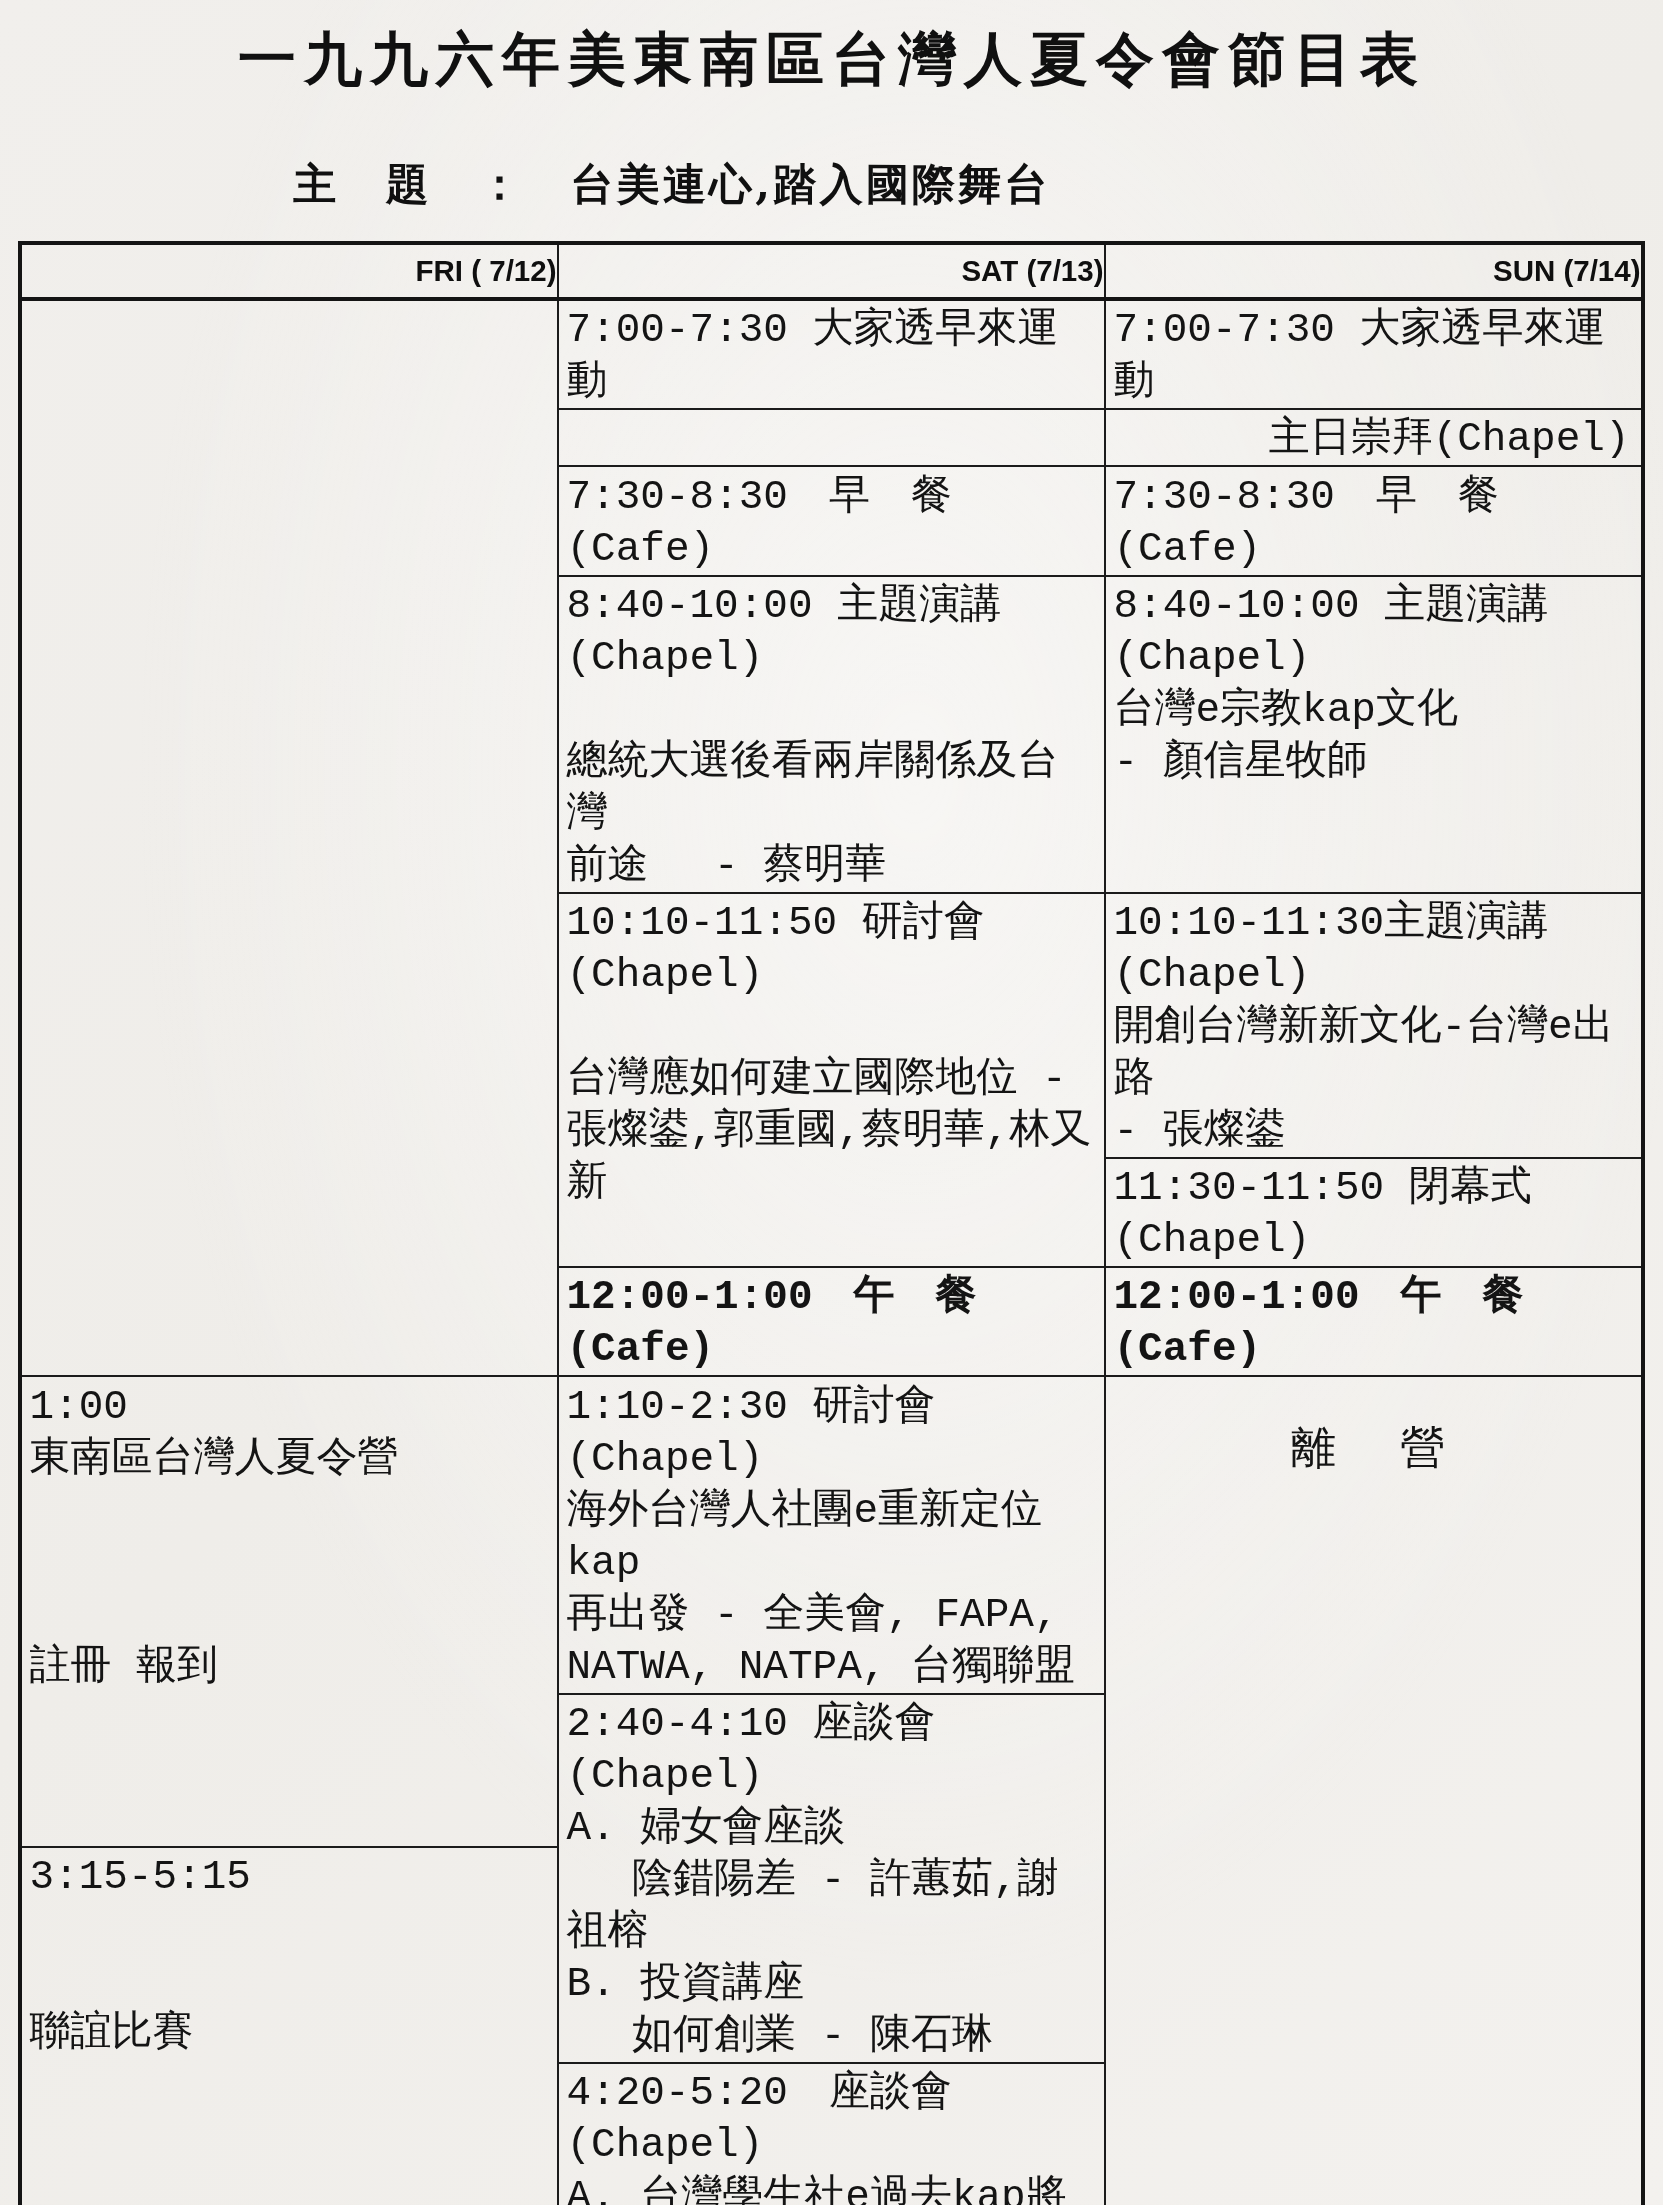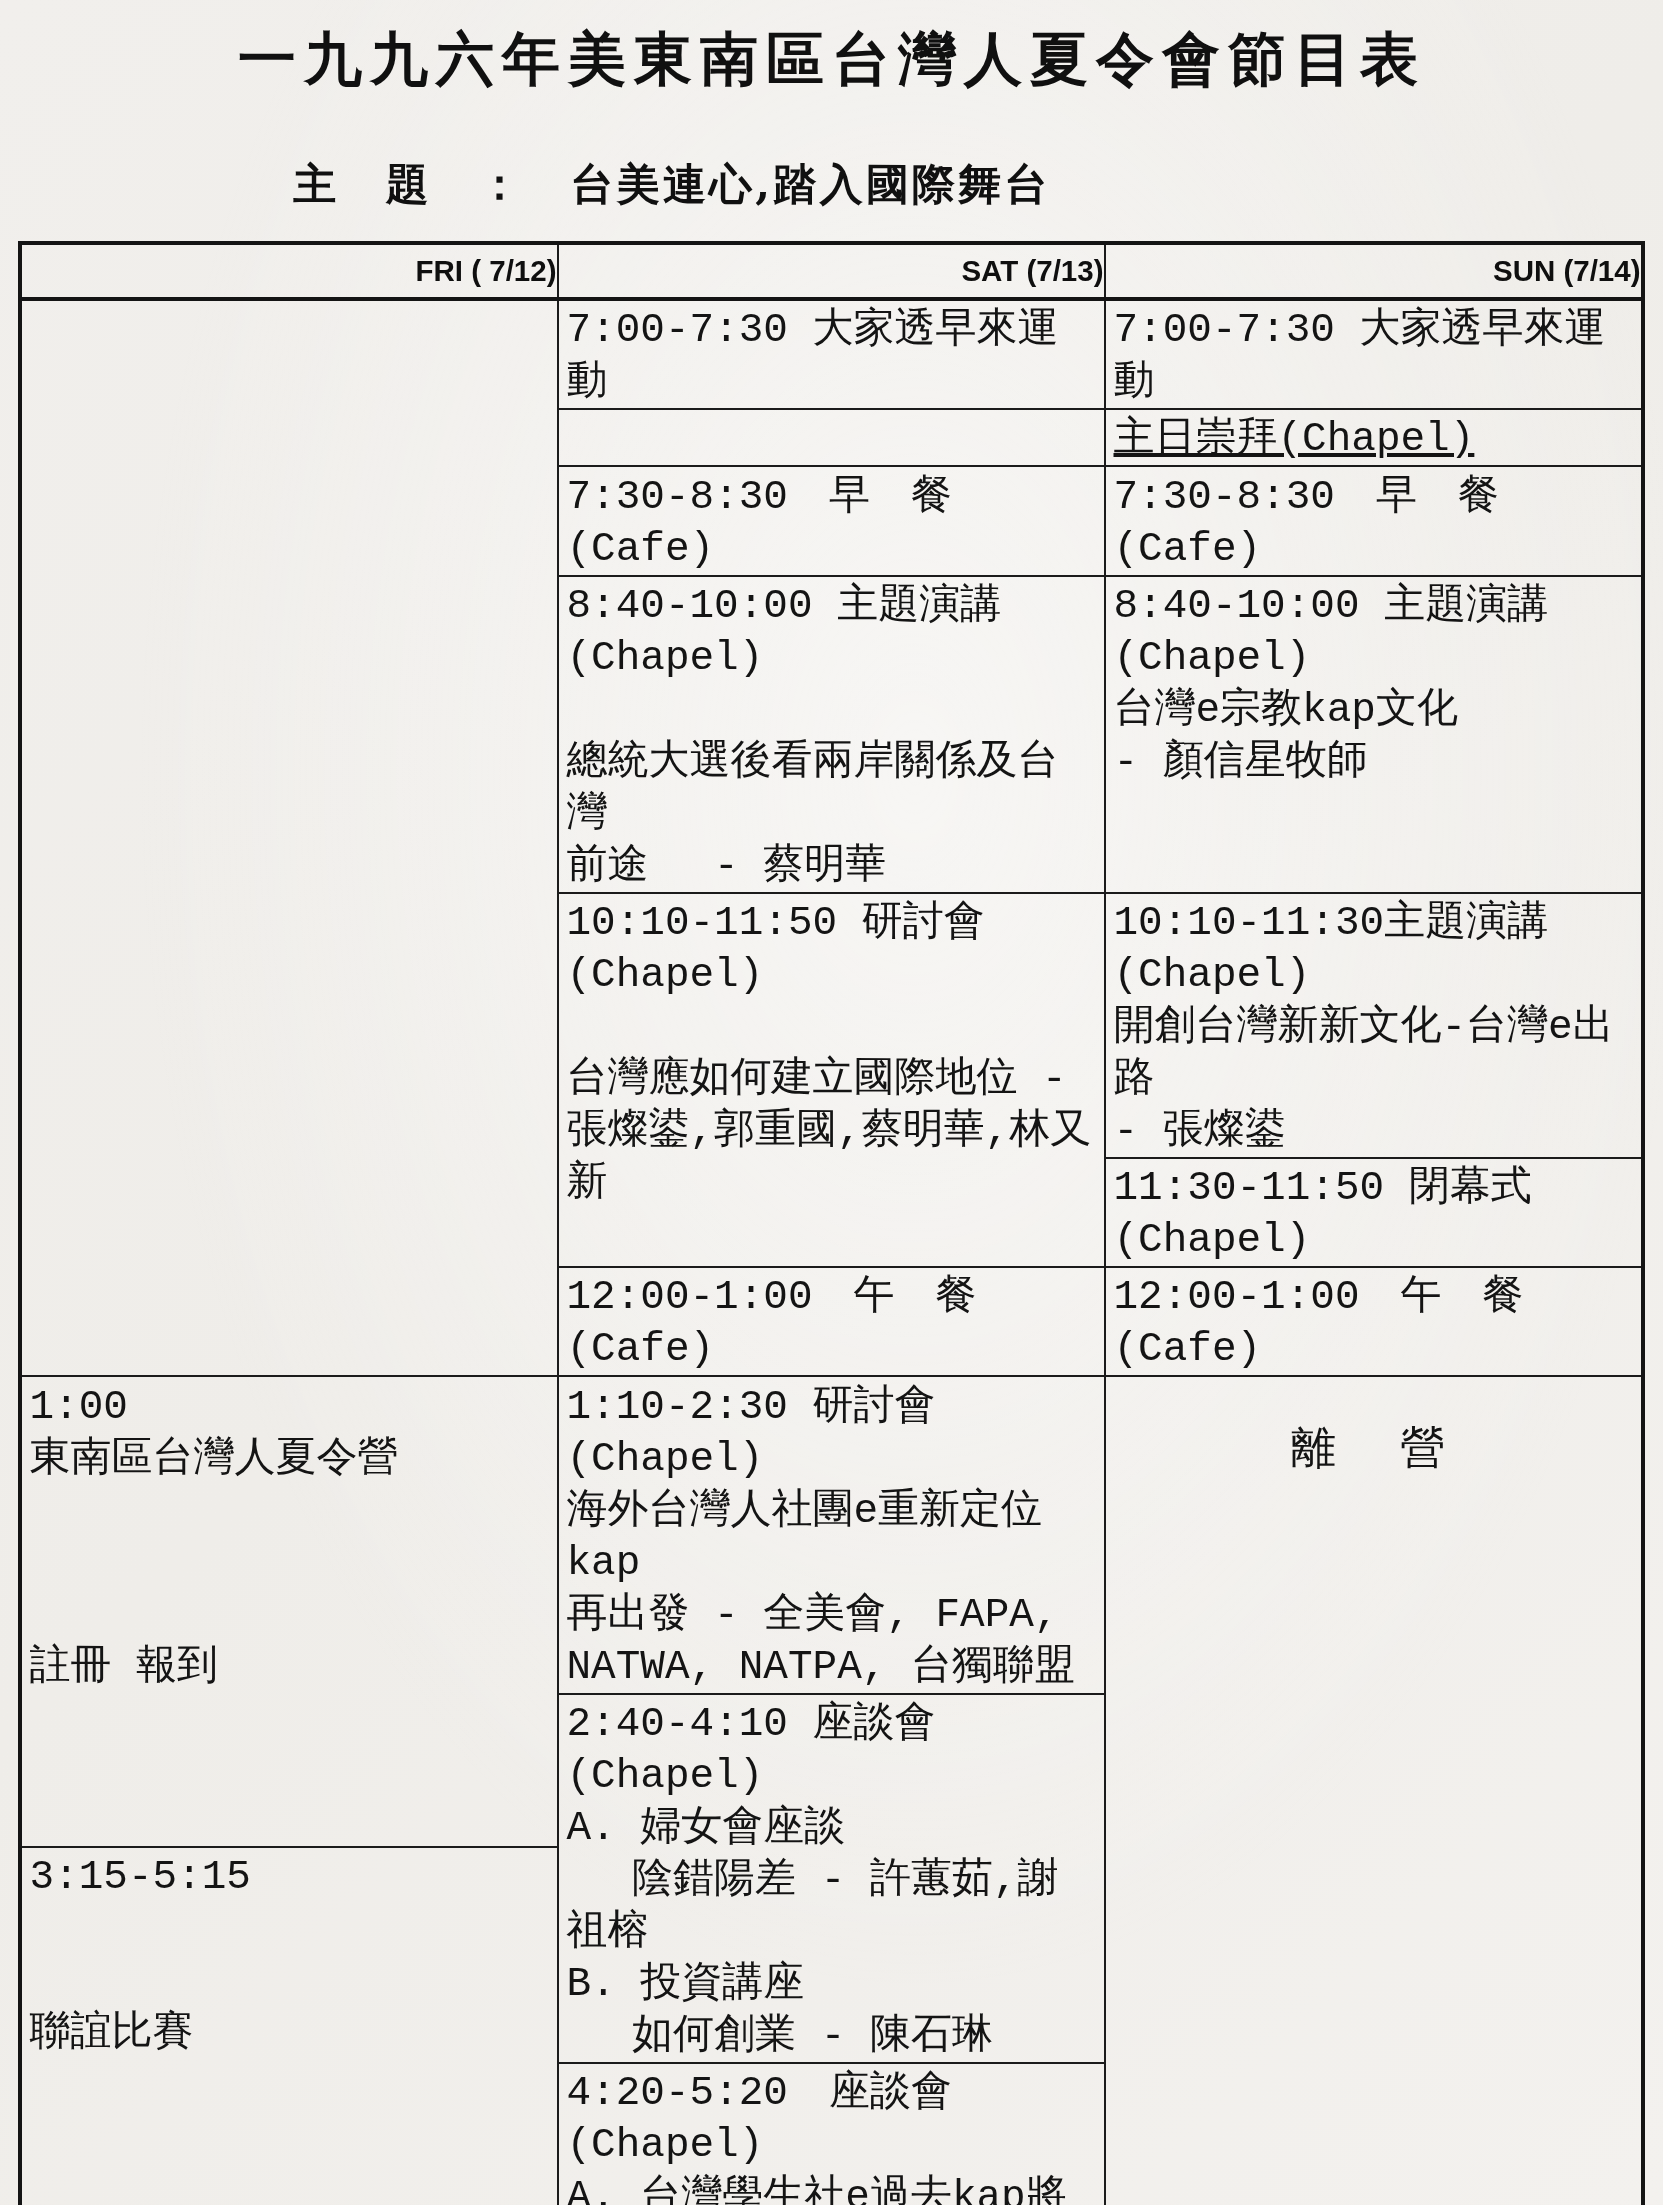--- a/index.html
+++ b/index.html
@@ -77,40 +77,40 @@
     padding: 0;
     border-bottom: 4px solid #141414;
     color: #0f0f0f;
   }
   td.cell {
     font-size: 41px;
     line-height: 52px;
     white-space: pre-line;
     letter-spacing: 0px;
   }
-  td.right { text-align: left; padding-right: 11px; text-decoration: underline; }
+  td.right { text-align: right; padding-right: 11px; }
   td.rel { position: relative; padding: 0; }
   .depart-label {
     position: absolute;
     top: 49px;
     left: 0;
     width: 100%;
     text-align: center;
     font-size: 45px;
     letter-spacing: 9.6px;
   }
   
   tr.r1  { height: 56px;  }
   tr.r2  { height: 52px;  }
   tr.r3  { height: 56px;  }
   tr.r4  { height: 53px;  }
   tr.r5  { height: 211px; }
   tr.r6  { height: 209px; }
   tr.r7  { height: 55px;  }
-  tr.r8  { height: 54px;  }
+  tr.r8  { height: 54px; font-weight: bold;  }
   tr.r9  { height: 202px; }
   tr.r10 { height: 153px; }
   tr.r11 { height: 126px; }
   tr.r12 { height: 319px; }
 </style>
 </head>
 <body>
 
 <div class="page">
 

